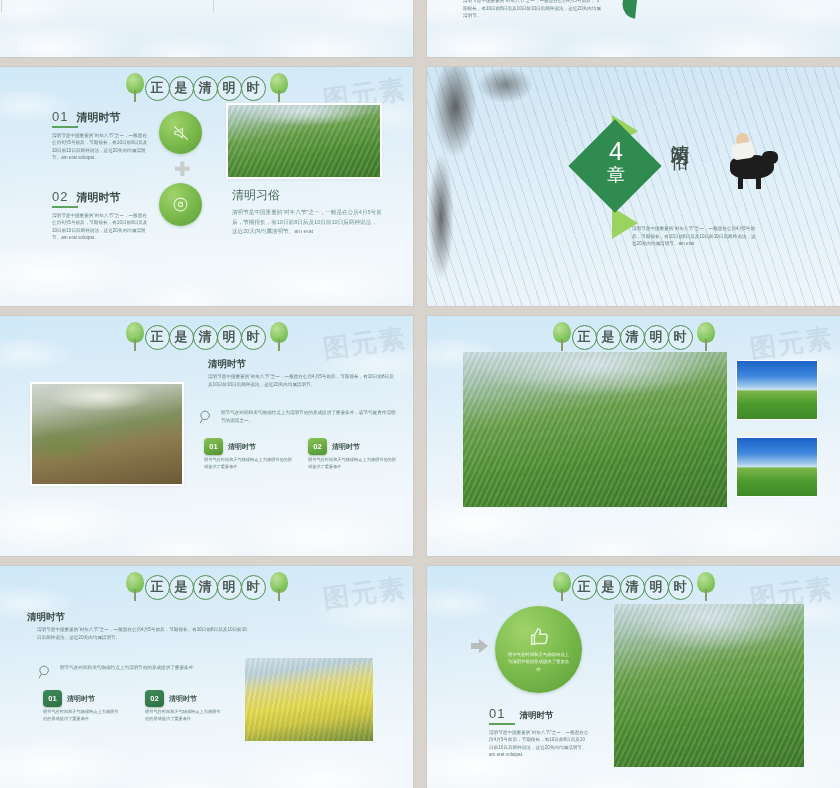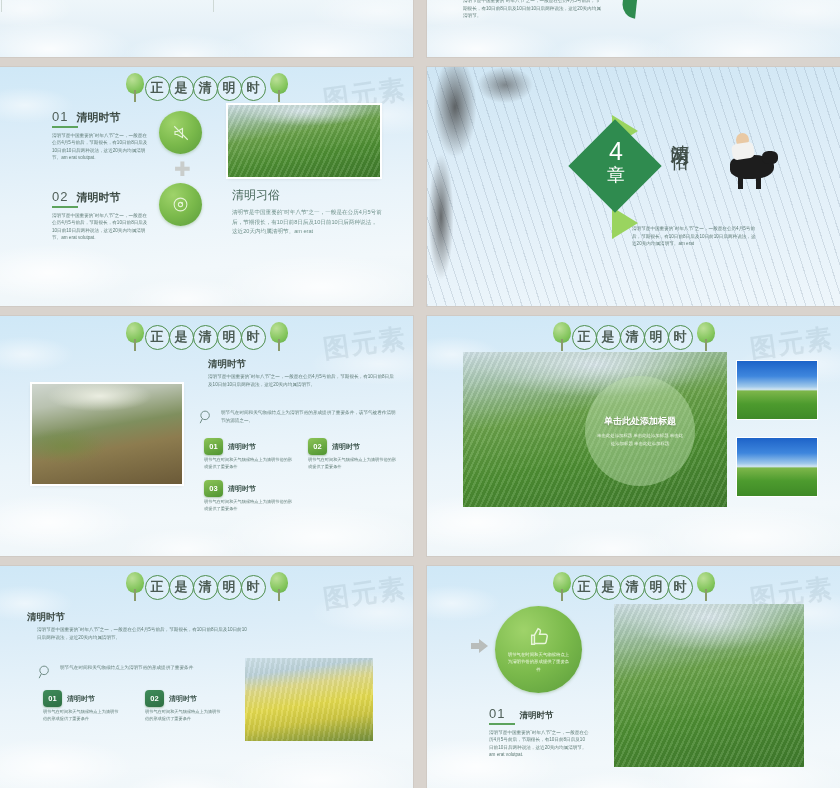--- a/index.html
+++ b/index.html
@@ -298,27 +298,20 @@
         </div>
         <div class="card-desc">明节气在时间和天气物候特点上为清明节俗的形成提供了重要条件</div>
       </div>
       <div class="card">
         <div class="card-row">
           <span class="badge-sq">02</span>
           <span class="card-title">清明时节</span>
         </div>
         <div class="card-desc">明节气在时间和天气物候特点上为清明节俗的形成提供了重要条件</div>
       </div>
-      <div class="card">
-        <div class="card-row">
-          <span class="badge-sq">03</span>
-          <span class="card-title">清明时节</span>
-        </div>
-        <div class="card-desc">明节气在时间和天气物候特点上为清明节俗的形成提供了重要条件</div>
-      </div>
     </div>
   </div>
 
   <div class="slide">
     <div class="clouds"></div>
     <div class="wm">图元素</div>
 
     <div class="hdr">
       <span class="tree">
             <i class="canopy"></i>
@@ -330,24 +323,20 @@
       <span class="circ">明</span>
       <span class="circ">时</span>
       <span class="tree">
             <i class="canopy"></i>
             <i class="trunk"></i>
           </span>
     </div>
 
     <div class="photo ph-tea" style="position:absolute;left:36px;top:36px;width:264px;height:155px;box-shadow:none;"></div>
 
-    <div class="ov-circle" style="left:158px;top:60px;width:110px;height:110px;">
-      <div class="ov-title">单击此处添加标题</div>
-      <div class="ov-sub" style="width:86px;">单击此处添加标题 单击此处添加标题 单击此处添加标题 单击此处添加标题</div>
-    </div>
 
     <div class="photo ph-sky" style="position:absolute;left:310px;top:45px;width:80px;height:58px;box-shadow:0 0 0 1px #fff;"></div>
     <div class="photo ph-sky" style="position:absolute;left:310px;top:122px;width:80px;height:58px;box-shadow:0 0 0 1px #fff;"></div>
   </div>
 
   <div class="slide">
     <div class="clouds"></div>
     <div class="wm">图元素</div>
 
     <div class="hdr">

